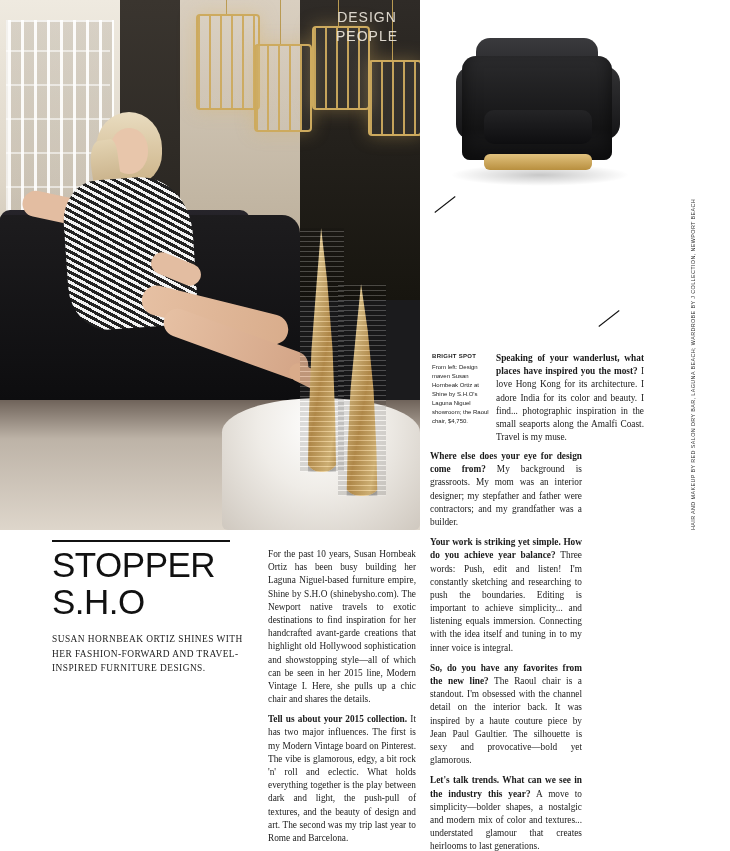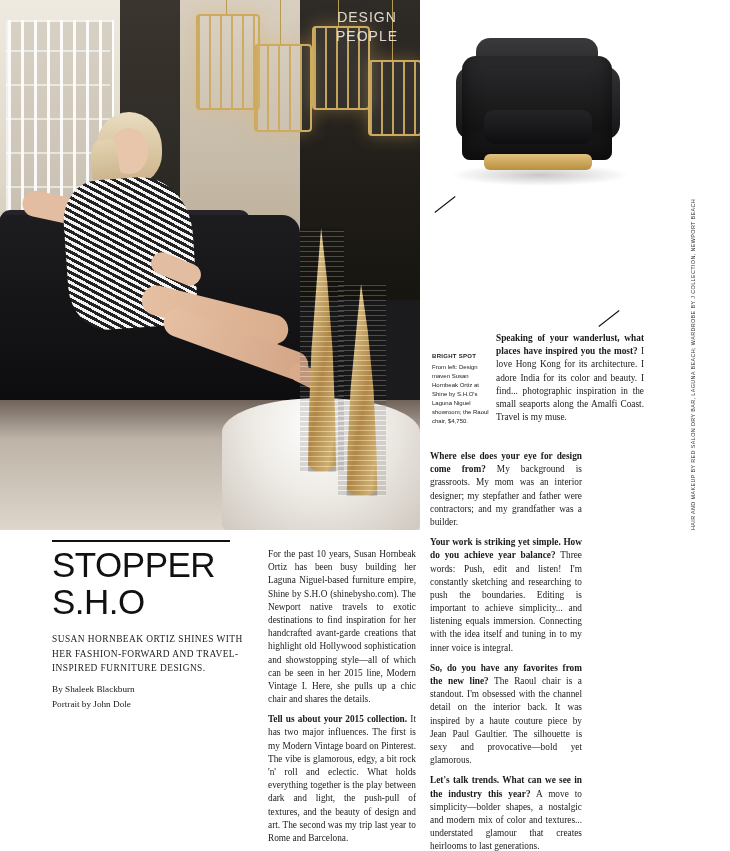--- a/index.html
+++ b/index.html
@@ -310,21 +310,21 @@
     font-size: 9.3px;
     line-height: 1.42;
     text-align: justify;
     color: #1a1a1a;
   }
   .col p { margin: 0 0 7px 0; }
   .col p .q { font-weight: bold; }
 
   .col-2 { left: 268px; top: 548px; width: 148px; }
 
-  .col-3-top { left: 496px; top: 332px; width: 148px; }
+  .col-3-top { left: 496px; top: 352px; width: 148px; }
 
   
   .side-credit {
     position: absolute;
     left: 690px; top: 530px;
     transform-origin: left top;
     transform: rotate(-90deg);
     font-family: "Liberation Sans", sans-serif;
     font-size: 5.4px;
     letter-spacing: 0.4px;
@@ -418,24 +418,20 @@
     <span class="cap-title">BRIGHT SPOT</span>
     <span>From left: Design maven Susan Hornbeak Ortiz at Shine by S.H.O's Laguna Niguel showroom; the Raoul chair, $4,750.</span>
   </div>
 
   <div class="headline-rule"></div>
   <div class="headline">
     <div>STOPPER</div>
     <div>S.H.O</div>
   </div>
   <div class="deck">SUSAN HORNBEAK ORTIZ SHINES WITH HER FASHION-FORWARD AND TRAVEL-INSPIRED FURNITURE DESIGNS.</div>
-  <div class="byline">
-    <div>By Shaleek Blackburn</div>
-    <div>Portrait by John Dole</div>
-  </div>
 
   <div class="col col-2">
     <p><span>For the past 10 years, Susan Hornbeak Ortiz has been busy building her Laguna Niguel-based furniture empire, Shine by S.H.O (shinebysho.com). The Newport native travels to exotic destinations to find inspiration for her handcrafted avant-garde creations that highlight old Hollywood sophistication and showstopping style—all of which can be seen in her 2015 line, Modern Vintage I. Here, she pulls up a chic chair and shares the details.</span></p>
     <p><span class="q">Tell us about your 2015 collection.</span><span> It has two major influences. The first is my Modern Vintage board on Pinterest. The vibe is glamorous, edgy, a bit rock 'n' roll and eclectic. What holds everything together is the play between dark and light, the push-pull of textures, and the beauty of design and art. The second was my trip last year to Rome and Barcelona.</span></p>
   </div>
 
   <div class="col col-3-top" style="height:102px;overflow:hidden;">
     <p><span class="q">Speaking of your wanderlust, what places have inspired you the most?</span><span> I love Hong Kong for its architecture. I adore India for its color and beauty. I find... photographic inspiration in the small seaports along the Amalfi Coast. Travel is my muse.</span></p>
   </div>
   <div class="col" style="left:430px;top:450px;width:152px;">

